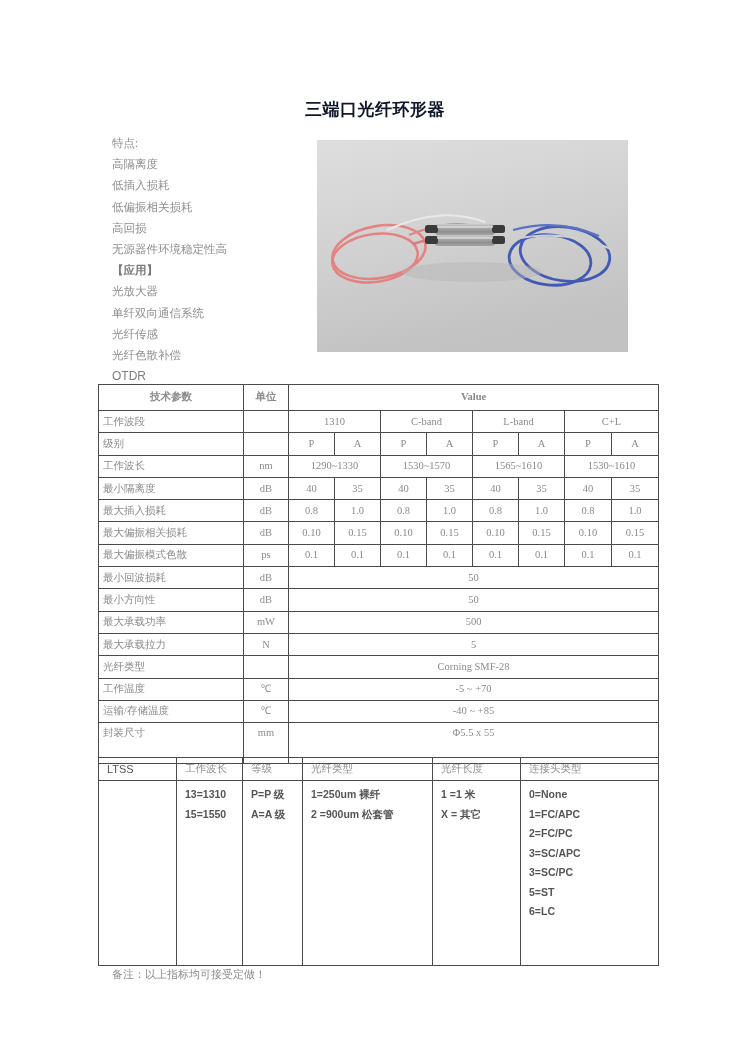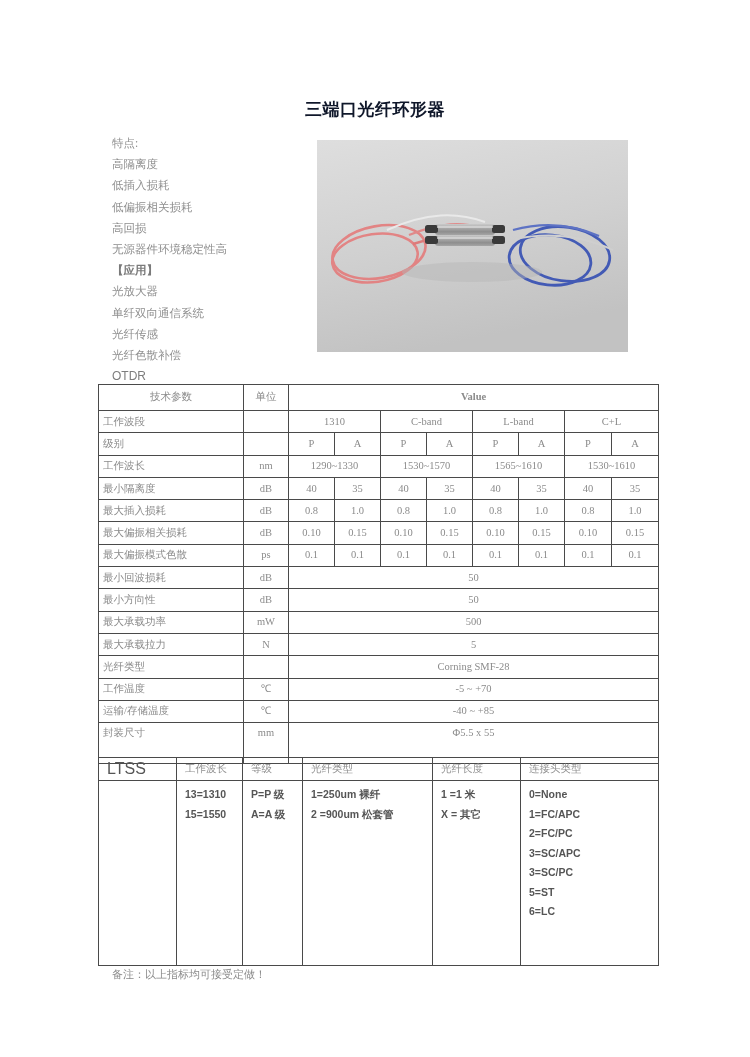--- a/index.html
+++ b/index.html
@@ -94,21 +94,21 @@
     font-size: 10.5px;
   }
   td.lab {
     text-align: left;
     padding-left: 10px;
     color: #8f8f8f;
     border-radius: 6px;
   }
   td.hdr-cn {
     font-family: "Liberation Sans", sans-serif;
-    font-weight: normal;
+    font-weight: bold;
     font-size: 13.5px;
     color: #2b2b2b;
     text-align: center;
   }
   td.hdr-val {
     font-family: "Liberation Sans", sans-serif;
     font-weight: bold;
     font-size: 13px;
     color: #2b2b2b;
     text-align: center;
@@ -140,21 +140,21 @@
   #order-table td.oh {
     font-size: 10.5px;
     color: #8f8f8f;
     height: 22px;
     vertical-align: middle;
     padding-top: 0;
   }
   #order-table td.oh.latin {
     font-family: "Liberation Sans", sans-serif;
     color: #555;
-    font-size: 16px;
+    font-size: 11px;
   }
   #order-table td.body {
     height: 180px;
     font-weight: bold;
   }
   .oline {
     font-family: "Liberation Sans", sans-serif;
     font-size: 10.5px;
     color: #555555;
     line-height: 19.5px;

